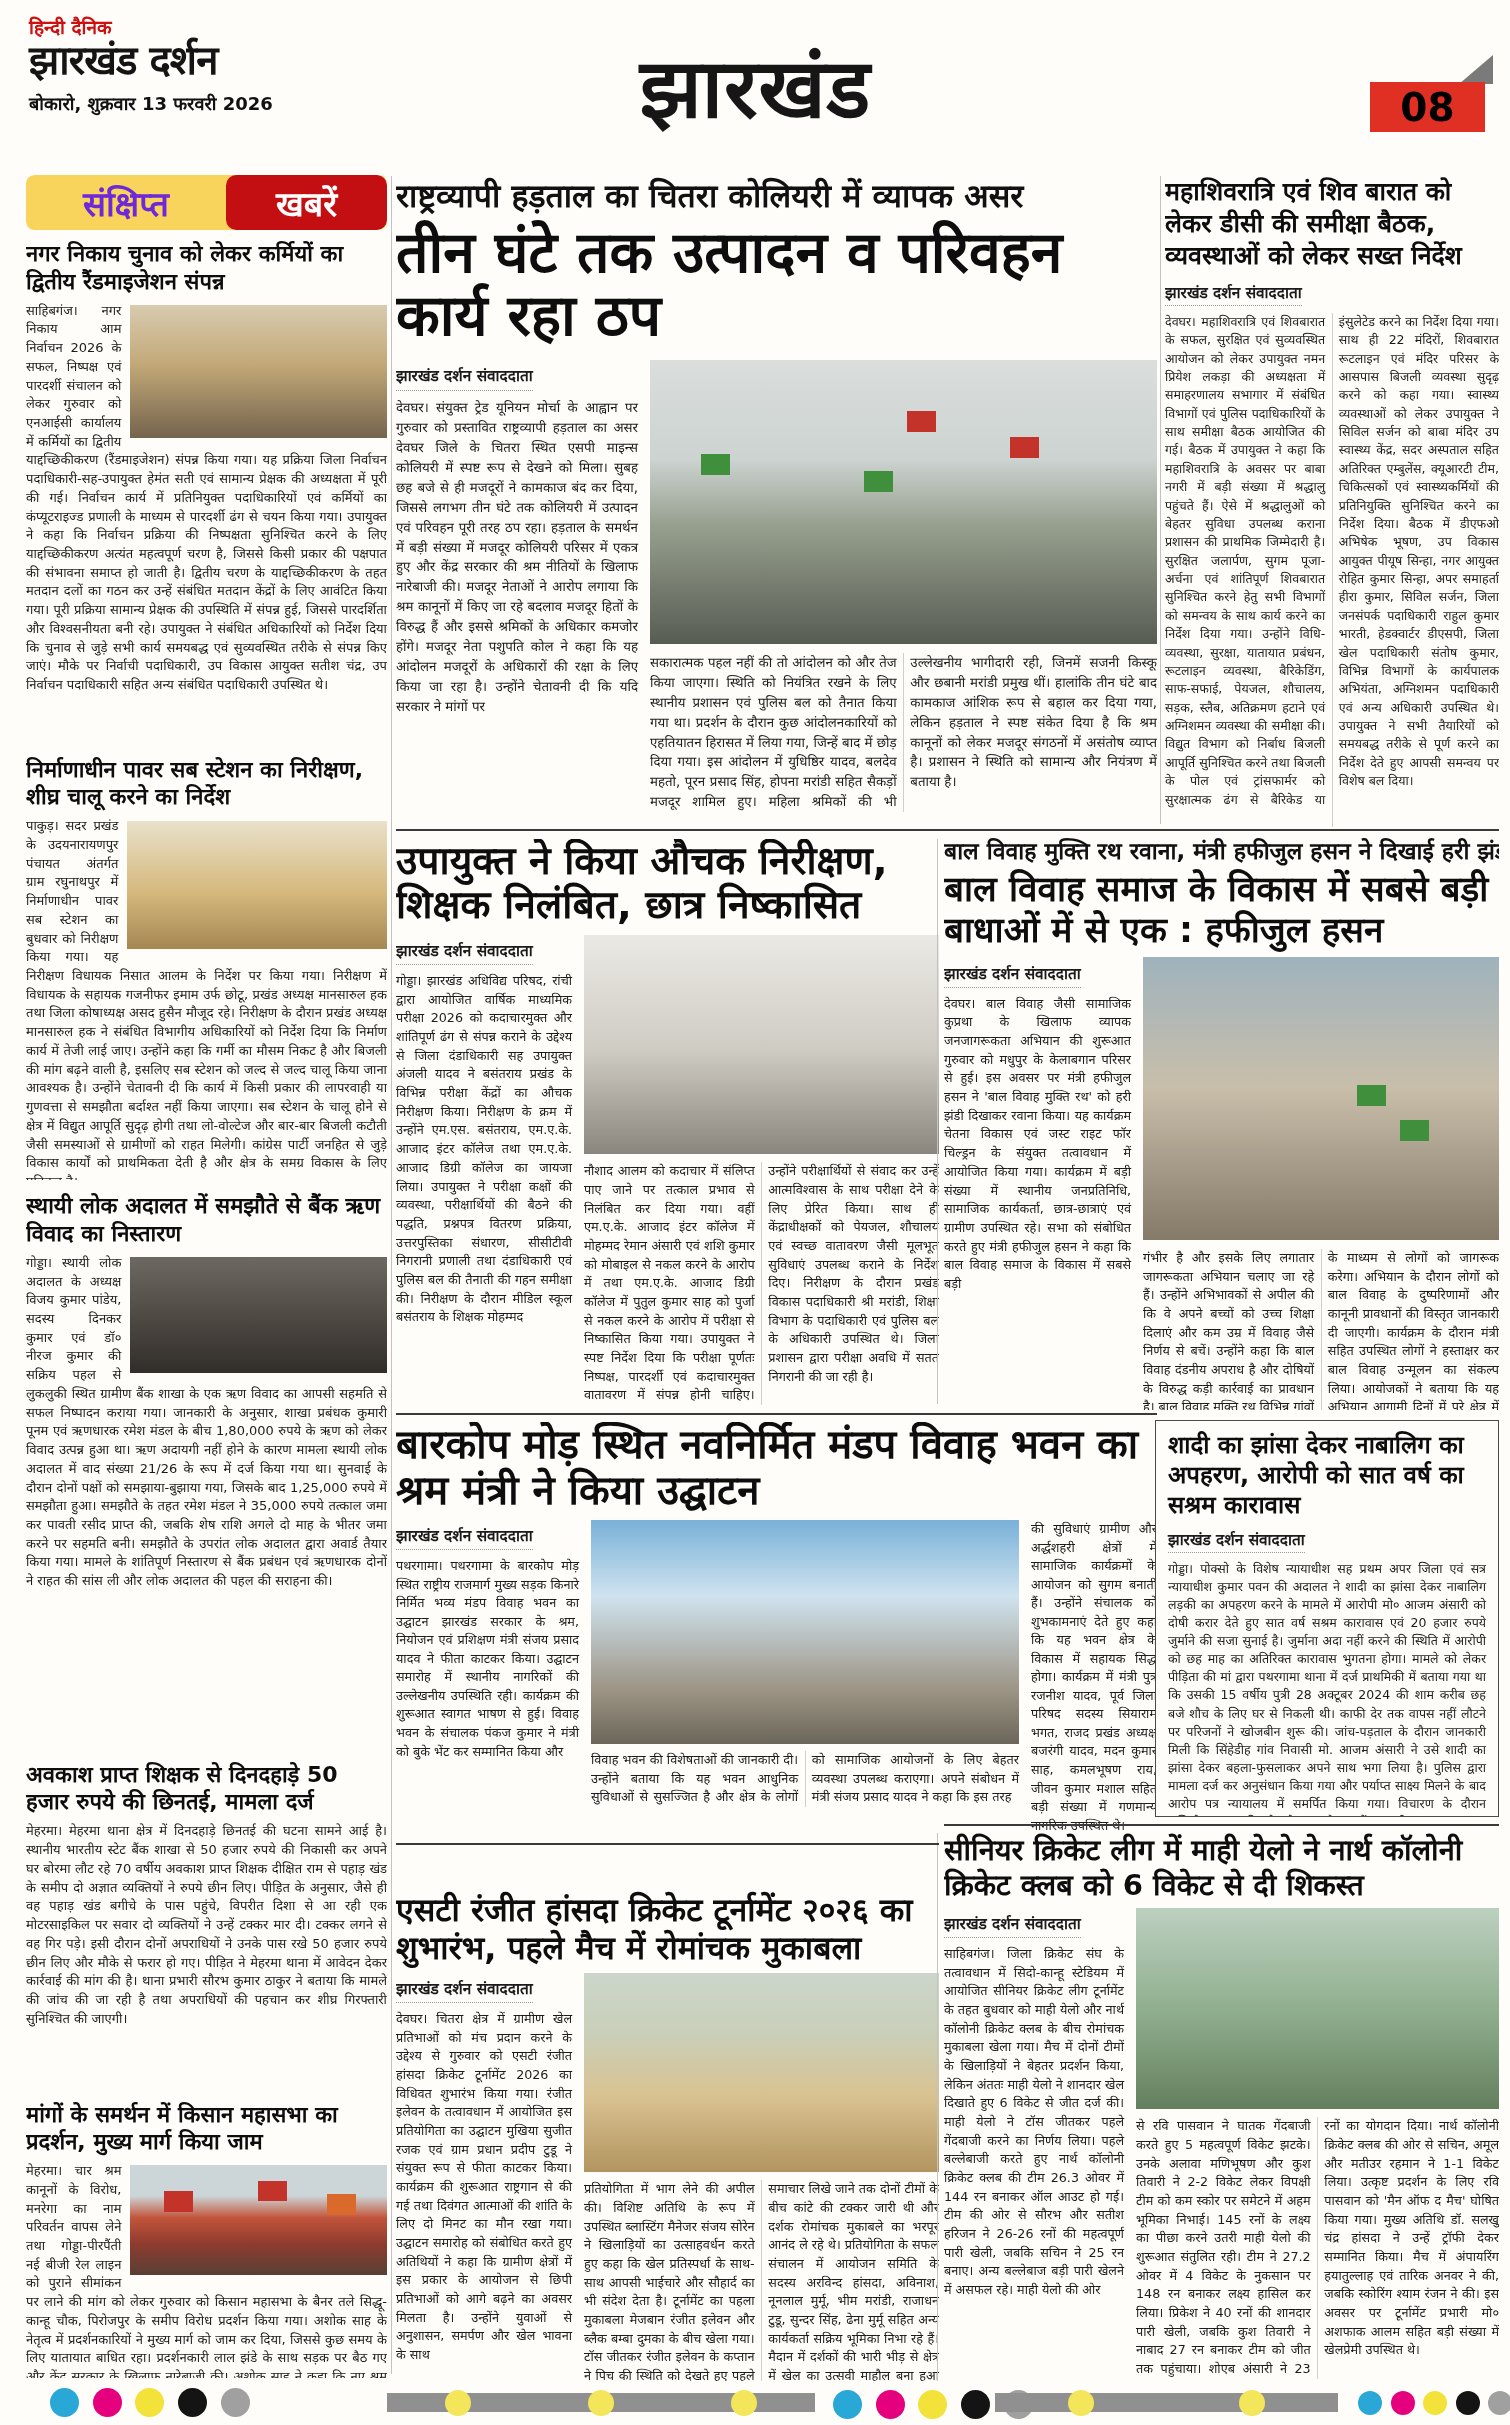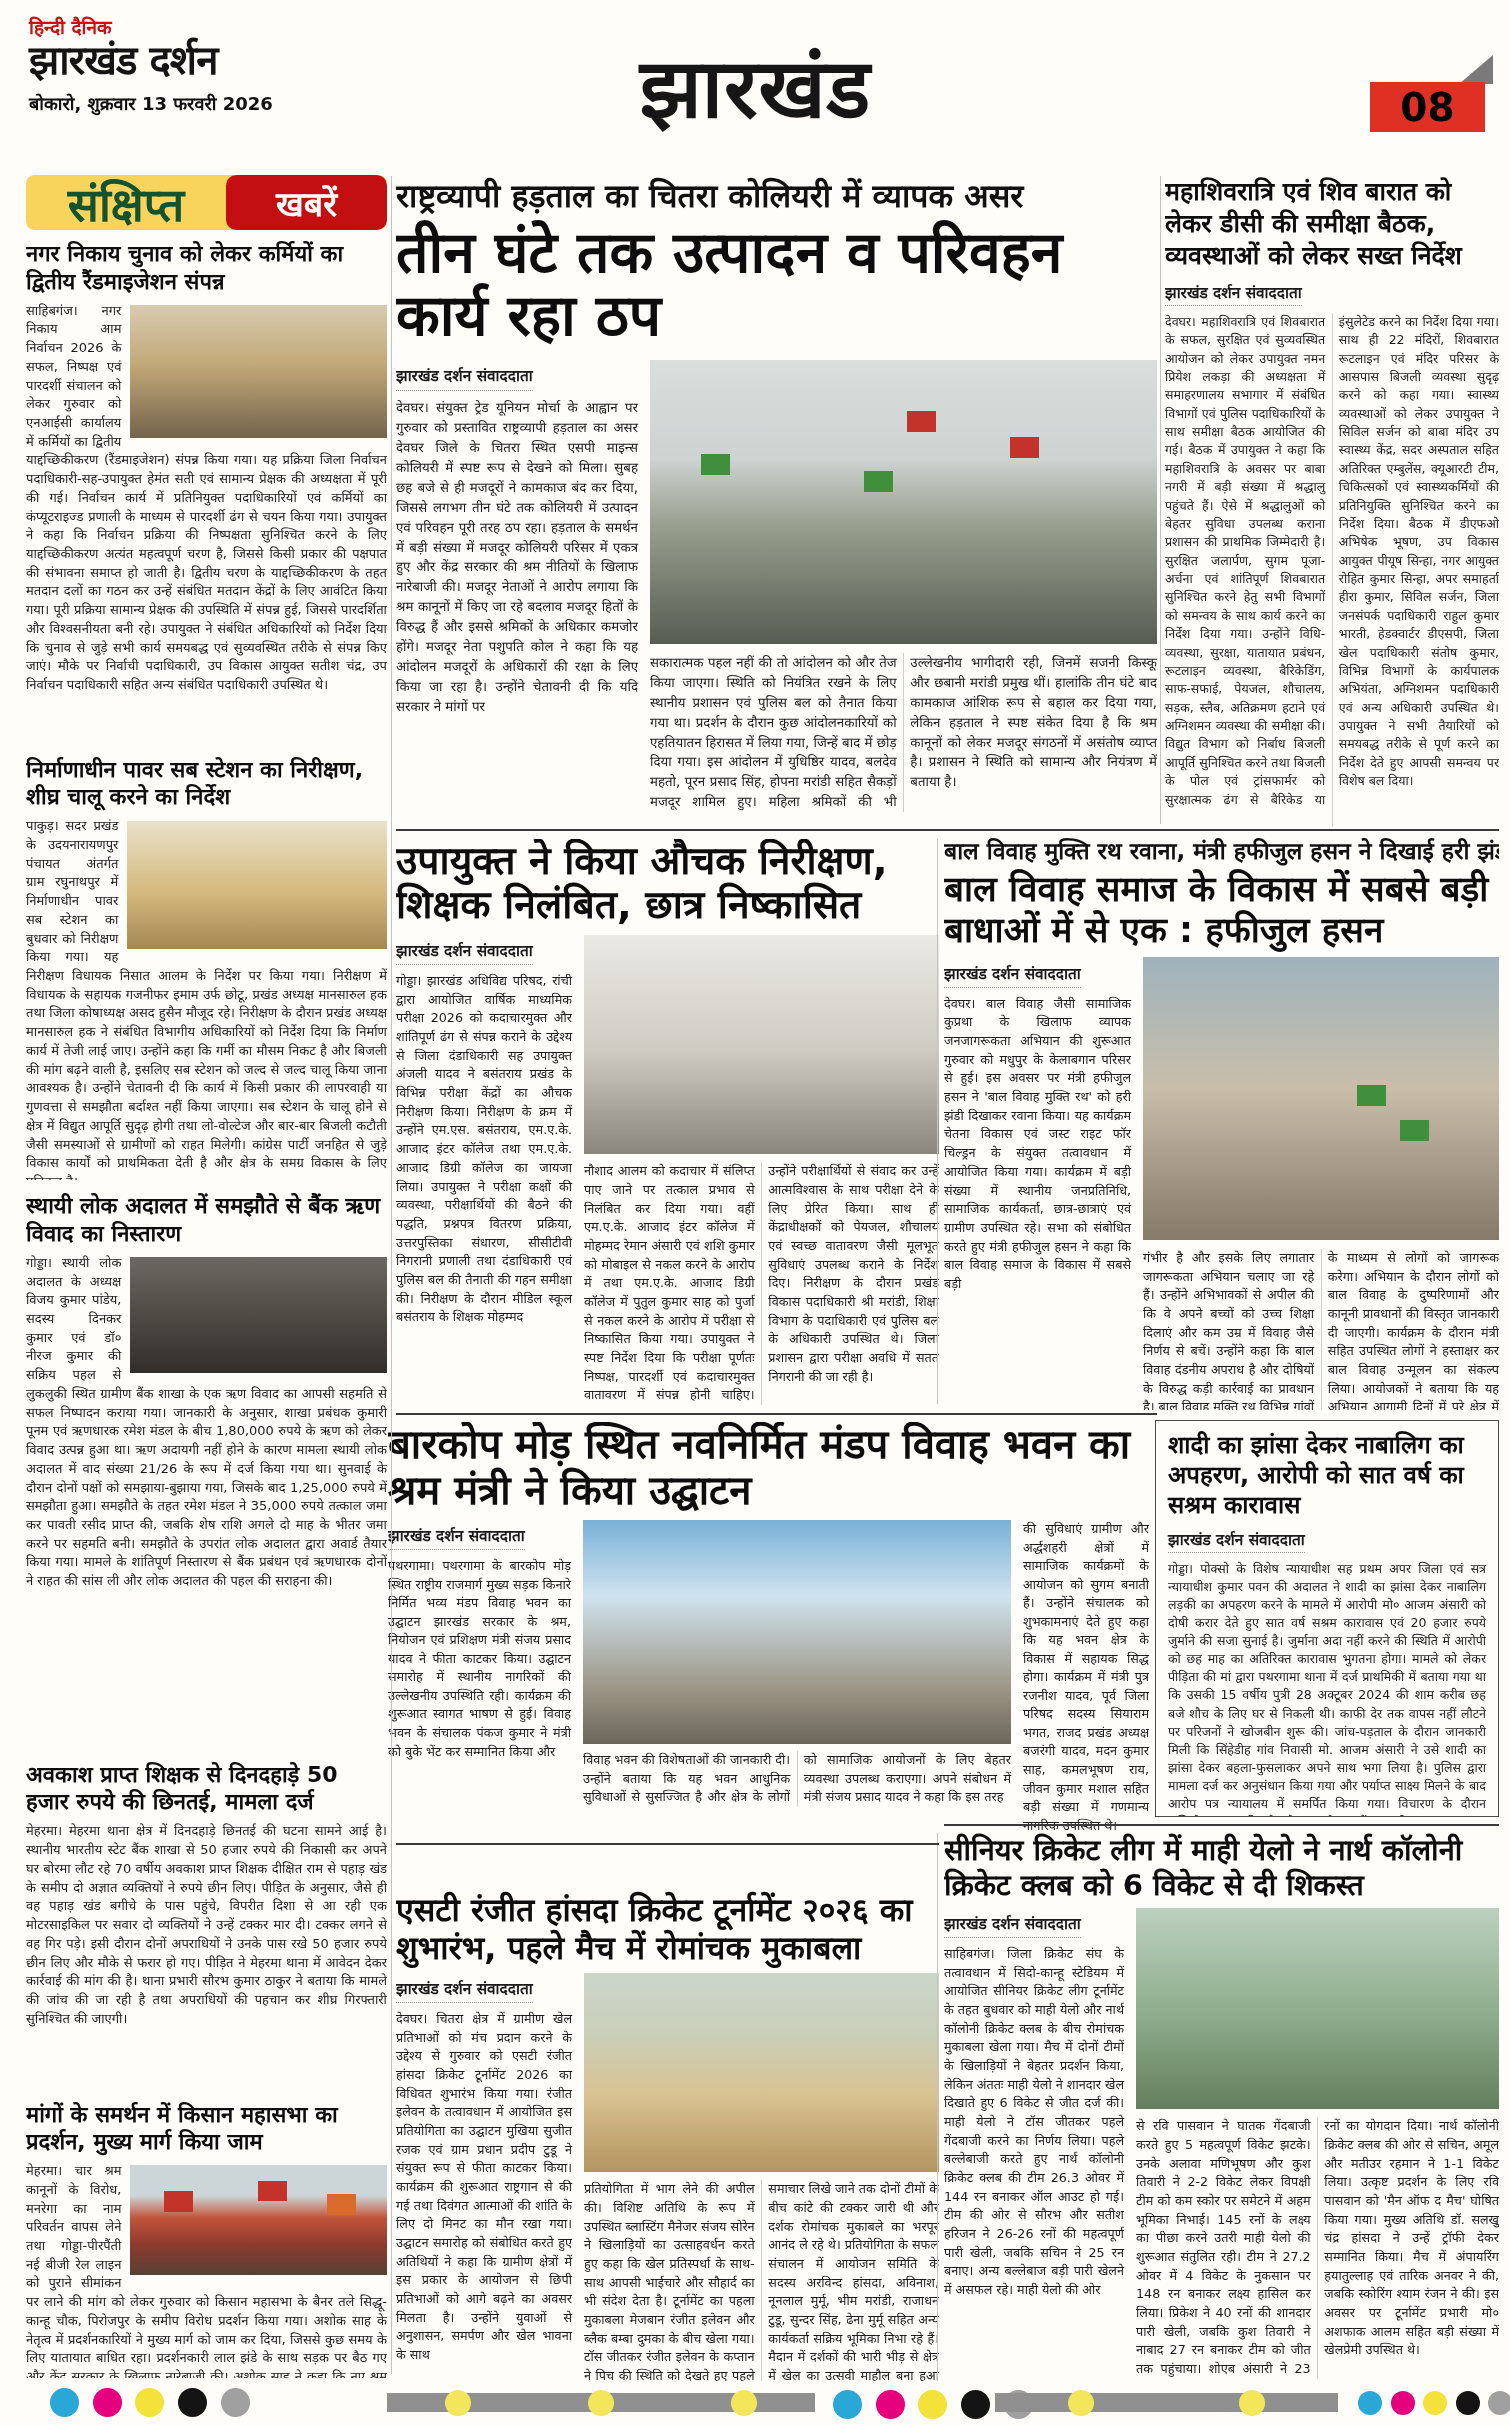--- a/index.html
+++ b/index.html
@@ -32,21 +32,21 @@
   .ph-rally{background:linear-gradient(180deg,#ccd6d8 0%,#ccd6d8 28%,#c2543a 48%,#8e3b2f 72%,#584035 100%);}
   .ph-strike{background:linear-gradient(180deg,#dadedd 0%,#ccd3d1 35%,#97a08f 58%,#575c52 100%);}
   .ph-exam{background:linear-gradient(180deg,#ebe9e4 0%,#cfccc4 52%,#8a867e 100%);}
   .ph-rath{background:linear-gradient(180deg,#9fb3bd 0%,#c8beaa 46%,#857a68 100%);}
   .ph-balloons{background:linear-gradient(180deg,#79b1d8 0%,#cfe3ef 34%,#9c9484 76%,#6b665a 100%);}
   .ph-ground{background:linear-gradient(180deg,#ccd7cb 0%,#c9cfb9 30%,#d9c291 62%,#b2945f 100%);}
   .ph-green{background:linear-gradient(180deg,#bcd0c0 0%,#8fae8d 52%,#647f5e 100%);}
   
   .col-left{position:absolute;left:26px;top:175px;width:361px;height:2203px;overflow:hidden;}
   .brief-head{background:#f9d45c;border-radius:8.6px;display:flex;align-items:stretch;height:55px;overflow:hidden;margin-bottom:6.9px;}
-  .bh-yellow{flex:1;display:flex;align-items:center;justify-content:center;font-weight:800;font-size:46px;color:#14532d;}
+  .bh-yellow{flex:1;display:flex;align-items:center;justify-content:center;font-weight:800;font-size:34px;color:#6d28d9;}
   .bh-red{background:#c40f12;color:#fff;border-radius:10.3px;width:161px;display:flex;align-items:center;justify-content:center;font-size:34px;font-weight:800;}
   .brief{overflow:hidden;margin-bottom:8.6px;}
   .brief h2{font-size:22px;line-height:1.24;font-weight:800;margin:3.4px 0 6.9px;color:#0d0d0d;}
   .brief p{font-size:13px;line-height:1.44;}
   .brief .ph{float:right;margin:3.4px 0 5.1px 8.6px;}
   .b1{height:507px;} .b2{height:428px;} .b3{height:560px;} .b4{height:331px;} .b5{height:296px;}
   .ph-b1{width:257px;height:133px;} .ph-b2{width:260px;height:128px;}
   .ph-b3{width:257px;height:116px;} .ph-b5{width:257px;height:110px;}
   
   .strike{left:396px;top:173px;width:761px;height:654px;}
@@ -58,21 +58,21 @@
   .strike .cols2{font-size:13.3px;line-height:1.5;}
   
   .exam{left:396px;top:839px;width:543px;height:569px;}
   .exam .kicker{font-size:26px;text-align:center;margin-bottom:3.4px;}
   .exam .hl{font-size:39px;line-height:1.14;margin-bottom:6.9px;}
   .exam .c1{width:176px;font-size:12.7px;line-height:1.47;}
   .exam .rt{flex:1;}
   .exam .ph{height:219px;margin-bottom:8.6px;}
   .exam .cols2{font-size:12.7px;line-height:1.47;}
   
-  .bhavan{left:388px;top:1422px;width:761px;height:416px;}
+  .bhavan{left:396px;top:1422px;width:761px;height:416px;}
   .bhavan .hl{font-size:40px;line-height:1.14;margin-bottom:6.9px;}
   .bhavan .c1{width:183px;font-size:12.7px;line-height:1.46;}
   .bhavan .mid{width:428px;}
   .bhavan .c4{flex:1;font-size:12.7px;line-height:1.46;}
   .bhavan .ph{height:224px;margin-bottom:6.9px;}
   .bhavan .cols2{font-size:12.7px;line-height:1.46;}
   
   .stcric{left:396px;top:1852px;width:543px;height:529px;}
   .stcric .hl{font-size:32px;line-height:1.18;margin-bottom:5.1px;margin-top:40px;}
   .stcric .c1{width:176px;font-size:12.7px;line-height:1.47;}

